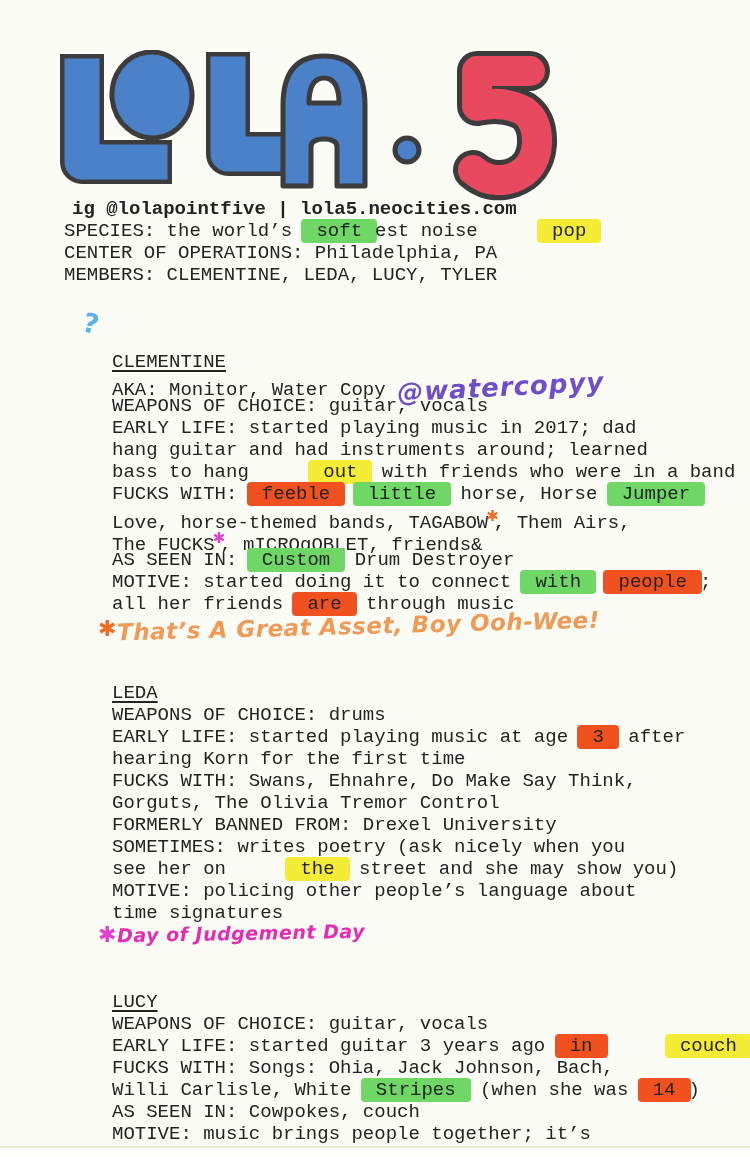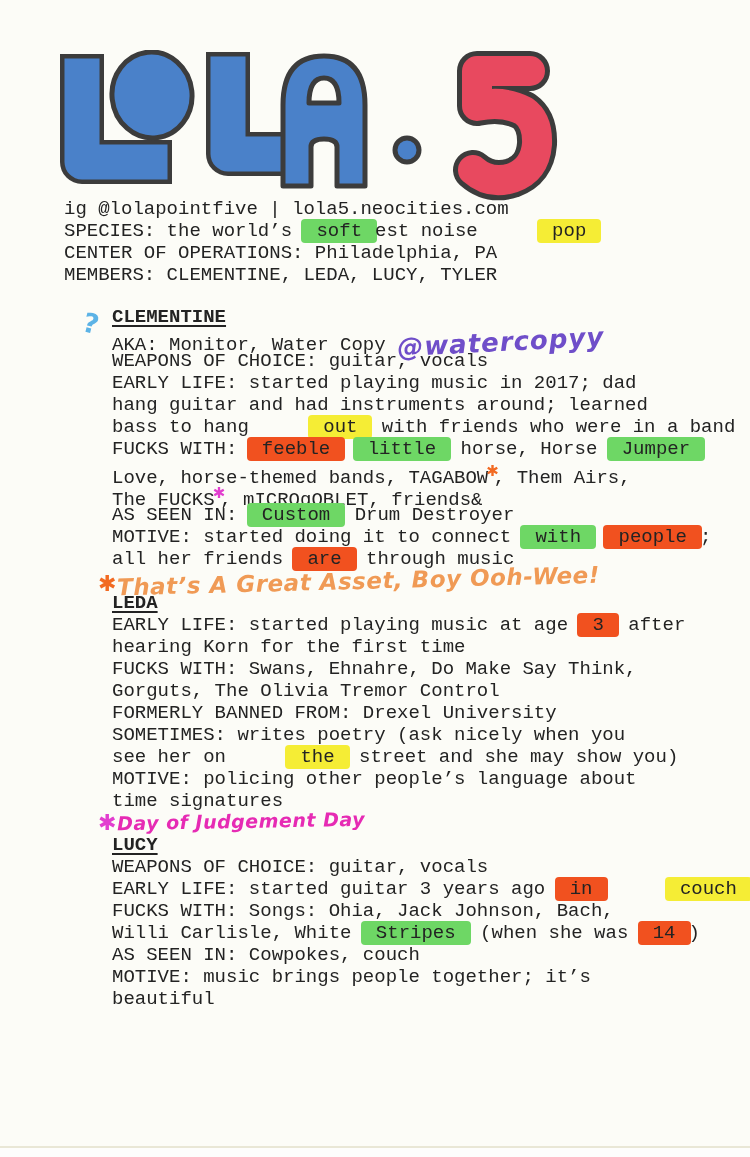--- a/index.html
+++ b/index.html
@@ -6,33 +6,34 @@
   body{width:750px;height:1157px;overflow:hidden;background:#e9e9e6;}
   #page{
     position:relative;width:750px;height:1157px;
     background:var(--paper,#fcfcf7);
     font-family:"Liberation Mono",monospace;
     color:var(--ink,#232323);
   }
   .line{
     height:22px;line-height:22px;font-size:19px;white-space:pre;
   }
-  .bold{font-weight:normal;}
+  .bold{font-weight:bold;margin-left:8px;}
   #logo-wrap{position:absolute;left:60px;top:50px;}
   .under{fill:none;stroke:var(--logo-outline);stroke-width:44;stroke-linecap:square;stroke-linejoin:round;}
   .over-blue{fill:none;stroke:var(--logo-blue);stroke-width:35;stroke-linecap:square;stroke-linejoin:round;}
   .under5{fill:none;stroke:var(--logo-outline);stroke-width:40;stroke-linecap:round;stroke-linejoin:round;}
   .over-red{fill:none;stroke:var(--logo-red);stroke-width:30;stroke-linecap:round;stroke-linejoin:round;}
   .fill-blue{fill:var(--logo-blue);stroke:var(--logo-outline);stroke-width:5;stroke-linejoin:round;}
   .fill-white{fill:var(--paper);stroke:var(--logo-outline);stroke-width:5;stroke-linejoin:round;}
   #header-block{position:absolute;left:64px;top:198px;width:640px;}
   #members-block{position:absolute;left:112px;top:306px;width:610px;}
   .member-name{
     text-decoration:underline;text-decoration-thickness:1.5px;text-underline-offset:3px;
-    font-weight:bold;
+    font-weight:normal;
+    margin-top:45px;
   }
   .hl{padding:1px 15px;margin:0 -2px;border-radius:4px;}
   .hl-yellow{background:var(--hl-yellow);margin-left:48px;}
   .hl-green{background:var(--hl-green);}
   .hl-orange{background:var(--hl-orange);}
   .ast{
     font-family:"DejaVu Sans",sans-serif;font-weight:bold;font-size:15px;
     vertical-align:7px;letter-spacing:-1px;margin:0 -4px 0 -2px;display:inline-block;
   }
   .ast-orange{color:var(--ast-orange);}
@@ -105,20 +106,21 @@
         <div class="line"><span>FUCKS WITH: </span><span class="hl hl-orange">feeble</span><span> </span><span class="hl hl-green">little</span><span> horse, Horse </span><span class="hl hl-green">Jumper</span><span> </span><span class="hl hl-yellow">of</span></div>
         <div class="line"><span>Love, horse-themed bands, TAGABOW</span><span class="ast ast-orange">✱</span><span>, Them Airs,</span></div>
         <div class="line"><span>The FUCKS</span><span class="ast ast-pink">✱</span><span>, mICROgOBLET, friends&amp;</span></div>
         <div class="line"><span>AS SEEN IN: </span><span class="hl hl-green">Custom</span><span> Drum Destroyer</span></div>
         <div class="line"><span>MOTIVE: started doing it to connect </span><span class="hl hl-green">with</span><span> </span><span class="hl hl-orange">people</span><span>;</span></div>
         <div class="line"><span>all her friends </span><span class="hl hl-orange">are</span><span> through music</span></div>
         <div class="line hand-line"><span class="ast-lead ast-orange">✱</span><span class="hand hand-orange">That’s A Great Asset, Boy Ooh-Wee!</span></div>
       </section>
       <section>
         <div class="line member-name">LEDA</div>
+        <div class="line"><span>WEAPONS OF CHOICE: drums</span></div>
         <div class="line"><span>EARLY LIFE: started playing music at age </span><span class="hl hl-orange">3</span><span> after</span></div>
         <div class="line"><span>hearing Korn for the first time</span></div>
         <div class="line"><span>FUCKS WITH: Swans, Ehnahre, Do Make Say Think,</span></div>
         <div class="line"><span>Gorguts, The Olivia Tremor Control</span></div>
         <div class="line"><span>FORMERLY BANNED FROM: Drexel University</span></div>
         <div class="line"><span>SOMETIMES: writes poetry (ask nicely when you</span></div>
         <div class="line"><span>see her on </span><span class="hl hl-yellow">the</span><span> street and she may show you)</span></div>
         <div class="line"><span>MOTIVE: policing other people’s language about</span></div>
         <div class="line"><span>time signatures</span></div>
         <div class="line hand-line"><span class="ast-lead ast-pink">✱</span><span class="hand hand-pink">Day of Judgement Day</span></div>

